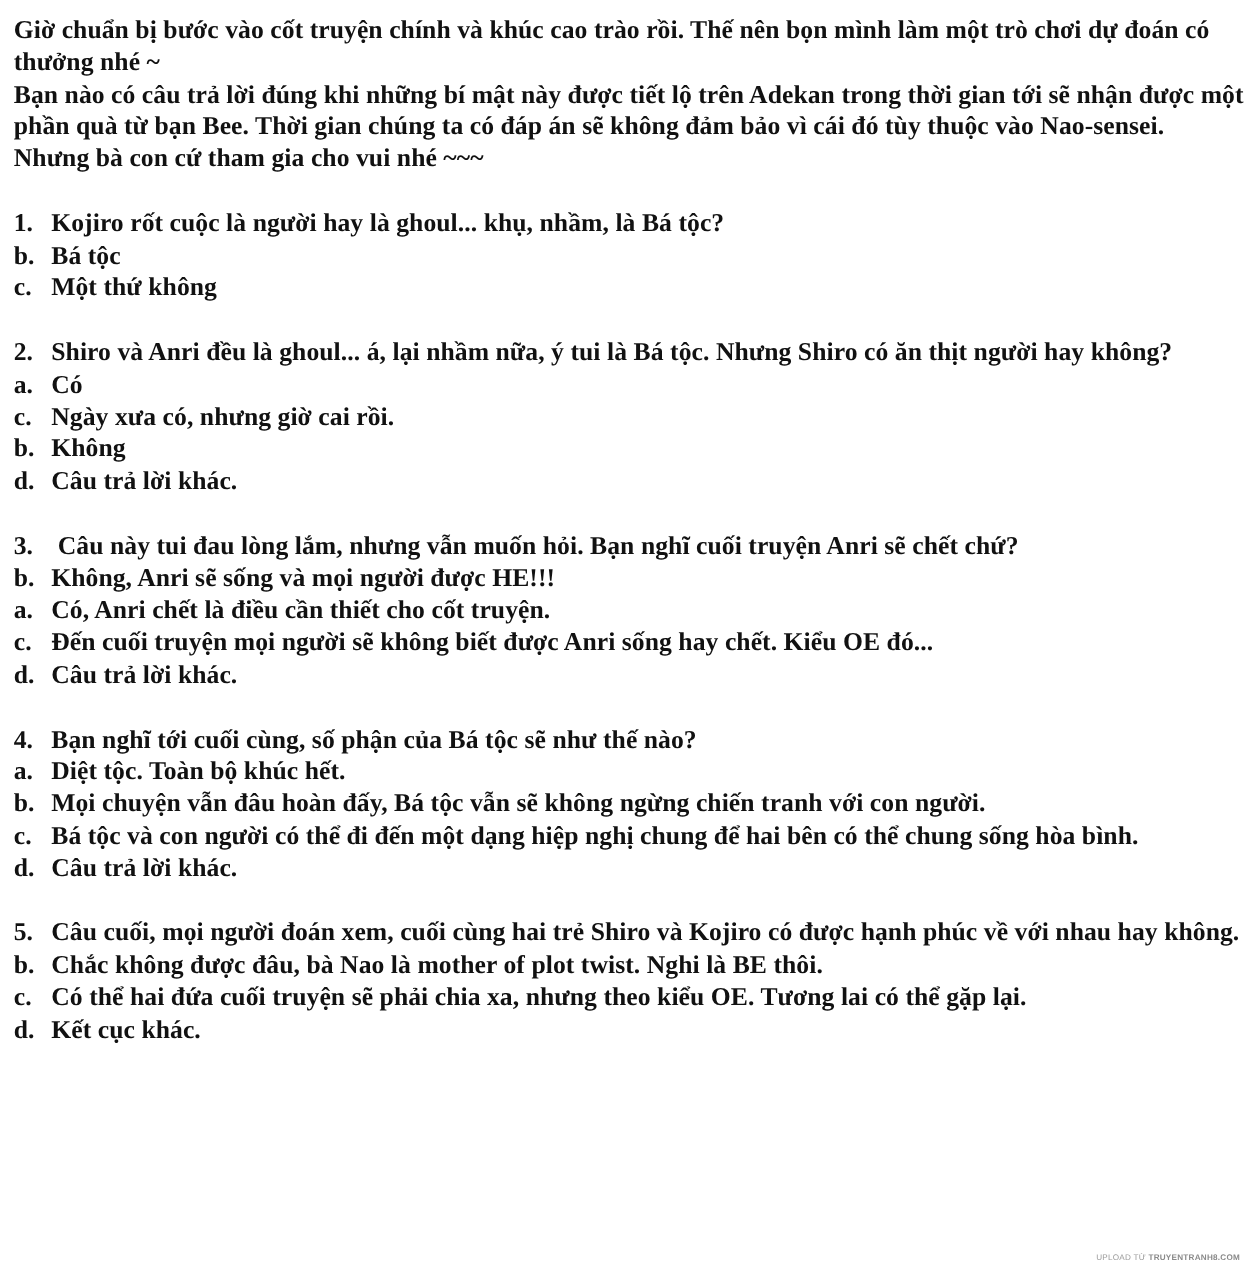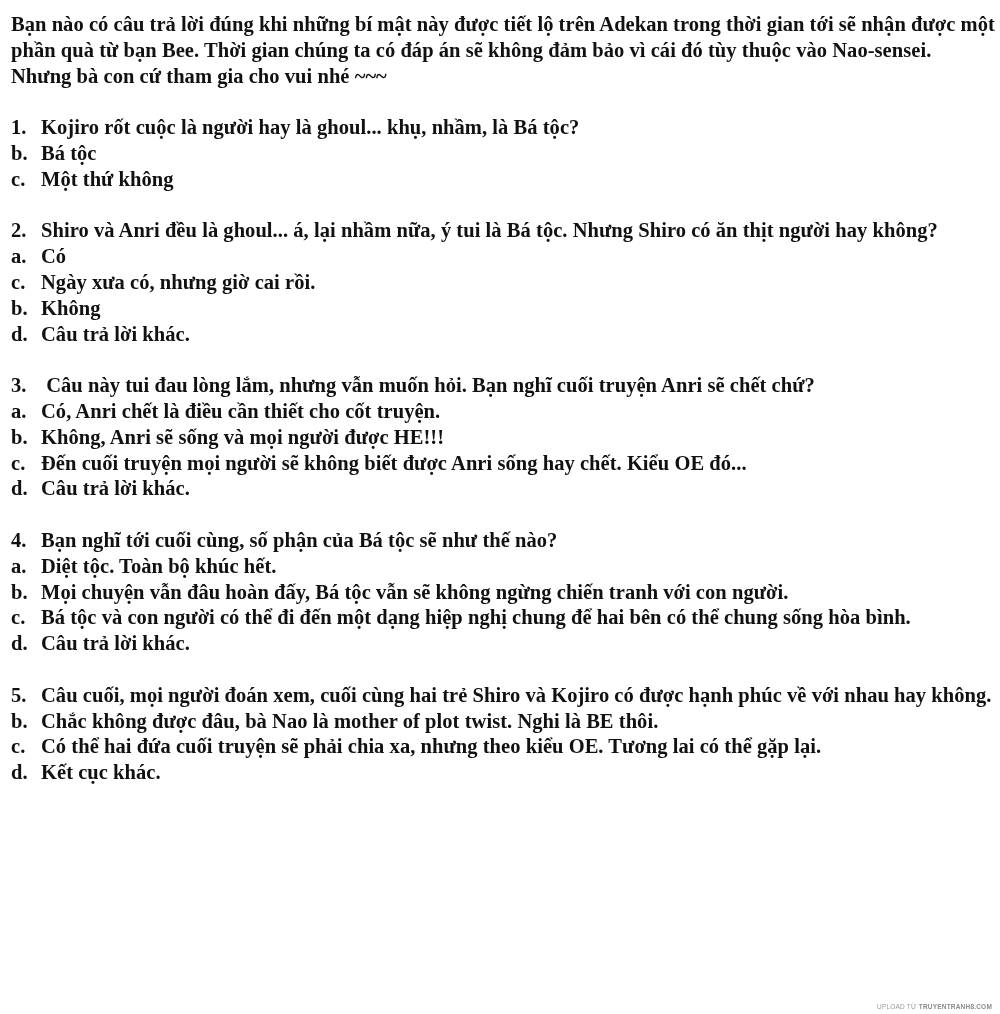--- a/index.html
+++ b/index.html
@@ -42,20 +42,21 @@
       letter-spacing: 0.2px;
       color: #9a9a9a;
     }
     .footer .site { font-weight: bold; color: #8a8a8a; }
   </style>
 </head>
 <body>
 
 <div class="page">
 
+  <p class="para">Giờ chuẩn bị bước vào cốt truyện chính và khúc cao trào rồi. Thế nên bọn mình làm một trò chơi dự đoán có thưởng nhé ~</p>
   <p class="para">Bạn nào có câu trả lời đúng khi những bí mật này được tiết lộ trên Adekan trong thời gian tới sẽ nhận được một phần quà từ bạn Bee. Thời gian chúng ta có đáp án sẽ không đảm bảo vì cái đó tùy thuộc vào Nao-sensei. Nhưng bà con cứ tham gia cho vui nhé ~~~</p>
 
   <div class="gap"></div>
 
   <div class="block">
     <div class="q"><span class="num">1.</span><span>Kojiro rốt cuộc là người hay là ghoul... khụ, nhầm, là Bá tộc?</span></div>
     <div class="opt"><span class="lbl">b.</span><span>Bá tộc</span></div>
     <div class="opt"><span class="lbl">c.</span><span>Một thứ không</span></div>
   </div>
 
@@ -66,22 +67,22 @@
     <div class="opt"><span class="lbl">a.</span><span>Có</span></div>
     <div class="opt"><span class="lbl">c.</span><span>Ngày xưa có, nhưng giờ cai rồi.</span></div>
     <div class="opt"><span class="lbl">b.</span><span>Không</span></div>
     <div class="opt"><span class="lbl">d.</span><span>Câu trả lời khác.</span></div>
   </div>
 
   <div class="gap"></div>
 
   <div class="block">
     <div class="q"><span class="num">3.</span><span style="white-space:pre-wrap"> Câu này tui đau lòng lắm, nhưng vẫn muốn hỏi. Bạn nghĩ cuối truyện Anri sẽ chết chứ?</span></div>
+    <div class="opt"><span class="lbl">b.</span><span>Không, Anri sẽ sống và mọi người được HE!!!</span></div>
     <div class="opt"><span class="lbl">a.</span><span>Có, Anri chết là điều cần thiết cho cốt truyện.</span></div>
-    <div class="opt"><span class="lbl">b.</span><span>Không, Anri sẽ sống và mọi người được HE!!!</span></div>
     <div class="opt"><span class="lbl">c.</span><span>Đến cuối truyện mọi người sẽ không biết được Anri sống hay chết. Kiểu OE đó...</span></div>
     <div class="opt"><span class="lbl">d.</span><span>Câu trả lời khác.</span></div>
   </div>
 
   <div class="gap"></div>
 
   <div class="block">
     <div class="q"><span class="num">4.</span><span>Bạn nghĩ tới cuối cùng, số phận của Bá tộc sẽ như thế nào?</span></div>
     <div class="opt"><span class="lbl">a.</span><span>Diệt tộc. Toàn bộ khúc hết.</span></div>
     <div class="opt"><span class="lbl">b.</span><span>Mọi chuyện vẫn đâu hoàn đấy, Bá tộc vẫn sẽ không ngừng chiến tranh với con người.</span></div>

